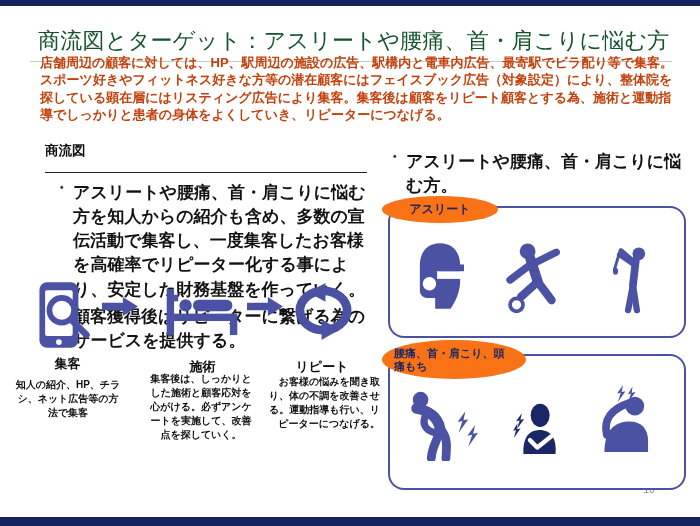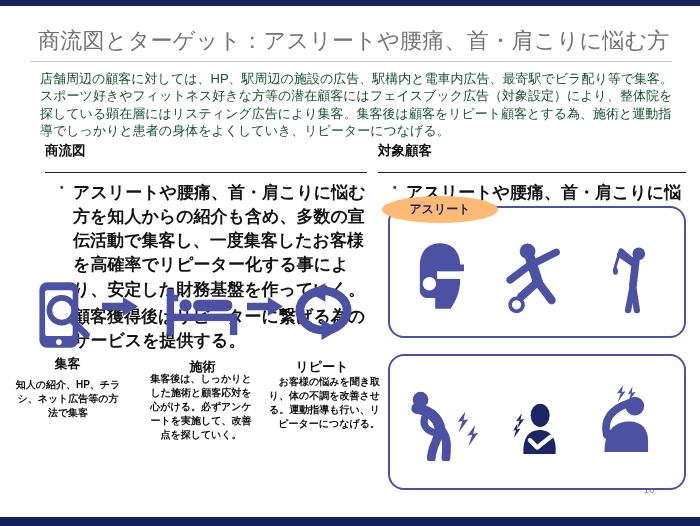--- a/index.html
+++ b/index.html
@@ -2,23 +2,23 @@
 <html><head>
 <meta charset="utf-8">
 <style>
   html,body{margin:0;padding:0;background:#e8e8e8;}
   .slide{
     position:relative;width:700px;height:526px;background:#ffffff;
     font-family:"Liberation Sans",sans-serif;overflow:hidden;margin:0 auto;
   }
   .bar-top{position:absolute;left:0;top:0;width:700px;height:6px;background:#14215c;}
   .bar-bottom{position:absolute;left:0;bottom:0;width:700px;height:9px;background:#14215c;}
-  .page-title{position:absolute;left:38px;top:26px;width:640px;font-size:22px;font-weight:500;color:#737373;letter-spacing:.3px;white-space:nowrap;}
+  .page-title{position:absolute;left:38px;top:26px;width:640px;font-size:22px;font-weight:500;color:#14532d;letter-spacing:.3px;white-space:nowrap;}
   .title-rule{position:absolute;left:30px;top:61px;width:642px;height:1px;background:#c9c9c9;}
-  .intro{position:absolute;left:40px;top:70px;width:634px;font-size:13px;font-weight:normal;line-height:17.4px;color:#14532d;}
+  .intro{position:absolute;left:40px;top:54px;width:634px;font-size:13px;font-weight:bold;line-height:17.4px;color:#c2410c;}
   .col{position:absolute;top:142px;}
   .col-left{left:45px;width:322px;}
   .col-right{left:378px;width:308px;}
   .col-heading{font-size:13.5px;font-weight:bold;text-align:left;color:#111;border-bottom:1.5px solid #222;padding-bottom:12px;}
   .col-bullets{margin:8px 0 0;padding:0 0 0 28px;list-style:none;}
   .col-bullets li{position:relative;font-size:17px;font-weight:bold;line-height:1.42;color:#121212;margin-bottom:3px;}
   .col-bullets li::before{content:"\2022";position:absolute;left:-13px;top:0;font-size:10px;color:#333;}
   .flow-icon{position:absolute;}
   .icon-phone{left:38px;top:280px;width:57px;height:70px;}
   .icon-arrow1{left:102px;top:297px;width:36px;height:19px;}
@@ -29,21 +29,21 @@
   .label-1{left:20px;top:349px;width:95px;}
   .label-2{left:155px;top:352px;width:95px;}
   .label-3{left:272px;top:352px;width:100px;}
   .step-desc{position:absolute;font-size:10px;font-weight:bold;line-height:1.4;color:#121212;text-align:center;}
   .desc-1{left:14px;top:378px;width:108px;}
   .desc-2{left:147px;top:372px;width:108px;}
   .desc-3{left:264px;top:375px;width:116px;text-align:right;}
   .group-box{position:absolute;left:388px;width:294px;background:#fff;border:2px solid #4c52a3;border-radius:16px;z-index:1;}
   .box-athlete{top:206px;height:128px;}
   .box-pain{top:354px;height:132px;}
-  .group-label{position:absolute;background:#fdba74;border-radius:50%;display:flex;align-items:center;justify-content:center;text-align:left;font-weight:bold;color:#1b2666;z-index:2;box-sizing:border-box;}
+  .group-label{position:absolute;background:#f97316;border-radius:50%;display:flex;align-items:center;justify-content:center;text-align:left;font-weight:bold;color:#1b2666;z-index:2;box-sizing:border-box;}
   .label-athlete{left:382px;top:196px;width:116px;height:27px;font-size:12px;}
   .label-pain{left:382px;top:340px;width:144px;height:39px;font-size:11px;line-height:1.18;padding:0 12px;}
   .boxicon{position:absolute;z-index:2;}
   .pos-helmet{left:416px;top:241px;width:48px;height:70px;}
   .pos-soccer{left:504px;top:243px;width:62px;height:72px;}
   .pos-golfer{left:612px;top:246px;width:40px;height:68px;}
   .pos-backpain{left:403px;top:389px;width:78px;height:72px;}
   .pos-neckpain{left:513px;top:400px;width:47px;height:54px;}
   .pos-headache{left:593px;top:385px;width:65px;height:67px;}
   .page-number{position:absolute;left:636px;top:484px;width:26px;text-align:center;font-size:10px;color:#8a8a8a;}
@@ -101,21 +101,20 @@
 
   <div class="step-label label-1">集客</div>
   <div class="step-label label-3">リピート</div>
   <div class="step-label label-2">施術</div>
 
   <div class="step-desc desc-1">知人の紹介、HP、チラシ、ネット広告等の方法で集客</div>
   <div class="step-desc desc-2">集客後は、しっかりとした施術と顧客応対を心がける。必ずアンケートを実施して、改善点を探していく。</div>
   <div class="step-desc desc-3">お客様の悩みを聞き取り、体の不調を改善させる。運動指導も行い、リピーターにつなげる。</div>
 
   <div class="col col-right">
-    <div class="col-heading">対象顧客</div>
     <ul class="col-bullets">
       <li>アスリートや腰痛、首・肩こりに悩む方。</li>
     </ul>
   </div>
 
   <div class="group-box box-athlete"></div>
   <div class="group-label label-athlete">アスリート</div>
 
   <svg class="boxicon pos-helmet" viewBox="0 0 50 70">
     <path d="M25 1 C11 1 4 11 4 24 L4 50 C4 55 8 58 13 58 L20 58 L20 69 L36 69 C42 61 46 50 46 40 L46 24 C46 11 39 1 25 1 Z" fill="#4c52a3"></path>
@@ -139,20 +138,21 @@
     <ellipse cx="3" cy="26" rx="2.6" ry="3.6" fill="#4c52a3"></ellipse>
     <line x1="23" y1="17" x2="9" y2="5" stroke="#4c52a3" stroke-width="5" stroke-linecap="round"></line>
     <line x1="23" y1="20" x2="7" y2="9" stroke="#4c52a3" stroke-width="5" stroke-linecap="round"></line>
     <circle cx="27" cy="8" r="6.5" fill="#4c52a3"></circle>
     <line x1="24" y1="14" x2="21" y2="40" stroke="#4c52a3" stroke-width="8" stroke-linecap="round"></line>
     <line x1="21" y1="40" x2="16" y2="66" stroke="#4c52a3" stroke-width="6.5" stroke-linecap="round"></line>
     <line x1="21" y1="40" x2="25" y2="66" stroke="#4c52a3" stroke-width="6.5" stroke-linecap="round"></line>
   </svg>
 
   <div class="group-box box-pain"></div>
+  <div class="group-label label-pain">腰痛、首・肩こり、頭痛もち</div>
 
   <svg class="boxicon pos-backpain" viewBox="0 0 80 72">
     <circle cx="18" cy="10" r="8" fill="#4c52a3"></circle>
     <path d="M14 19 C26 21 36 28 38 40" stroke="#4c52a3" stroke-width="11" fill="none" stroke-linecap="round"></path>
     <path d="M24 25 C18 35 24 42 33 44" stroke="#4c52a3" stroke-width="7.5" fill="none" stroke-linecap="round"></path>
     <path d="M38 40 C36 52 30 56 29 70" stroke="#4c52a3" stroke-width="9" fill="none" stroke-linecap="round"></path>
     <path d="M38 40 C46 48 45 58 44 70" stroke="#4c52a3" stroke-width="9" fill="none" stroke-linecap="round"></path>
     <path d="M64 22 L56 33 L61 32 L57 44 L67 30 L62 31 Z" fill="#4c52a3"></path>
     <path d="M74 36 L66 47 L71 46 L67 58 L77 44 L72 45 Z" fill="#4c52a3"></path>
   </svg>

